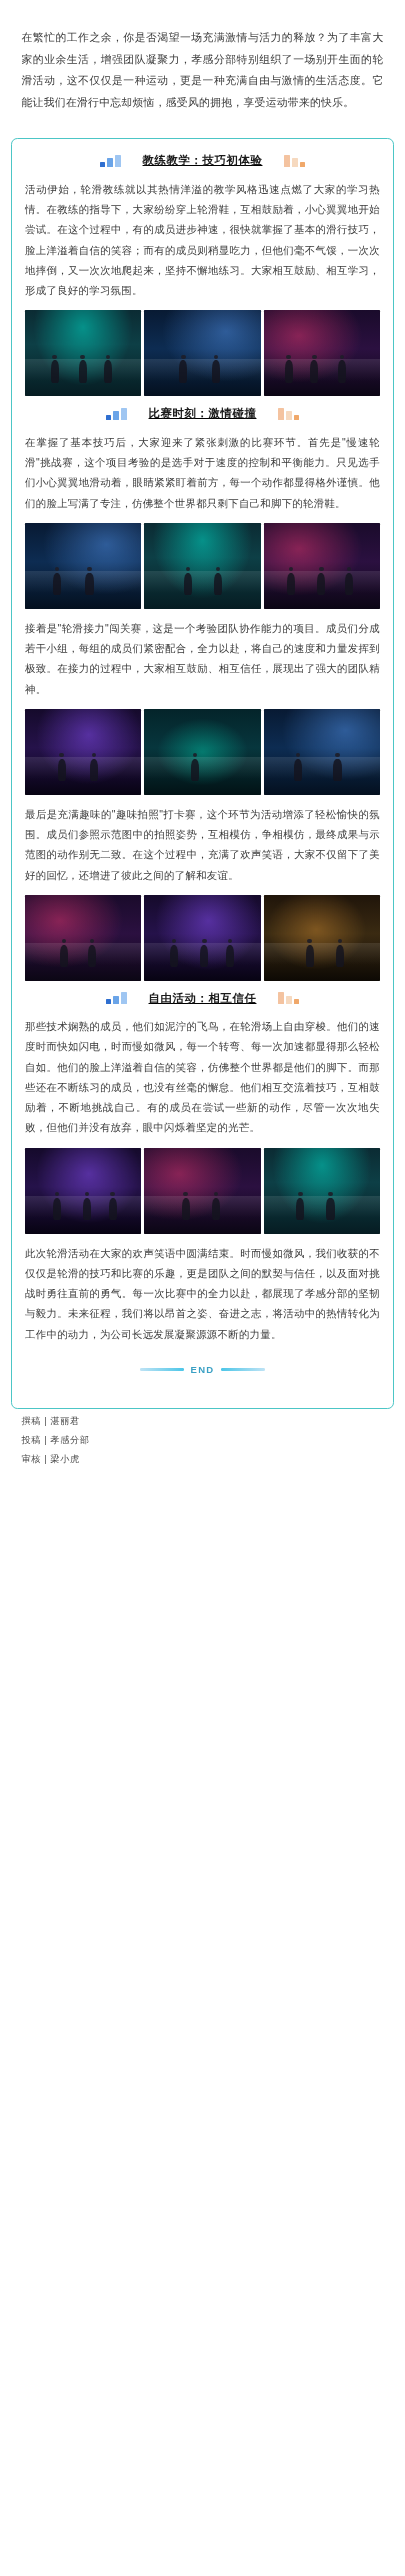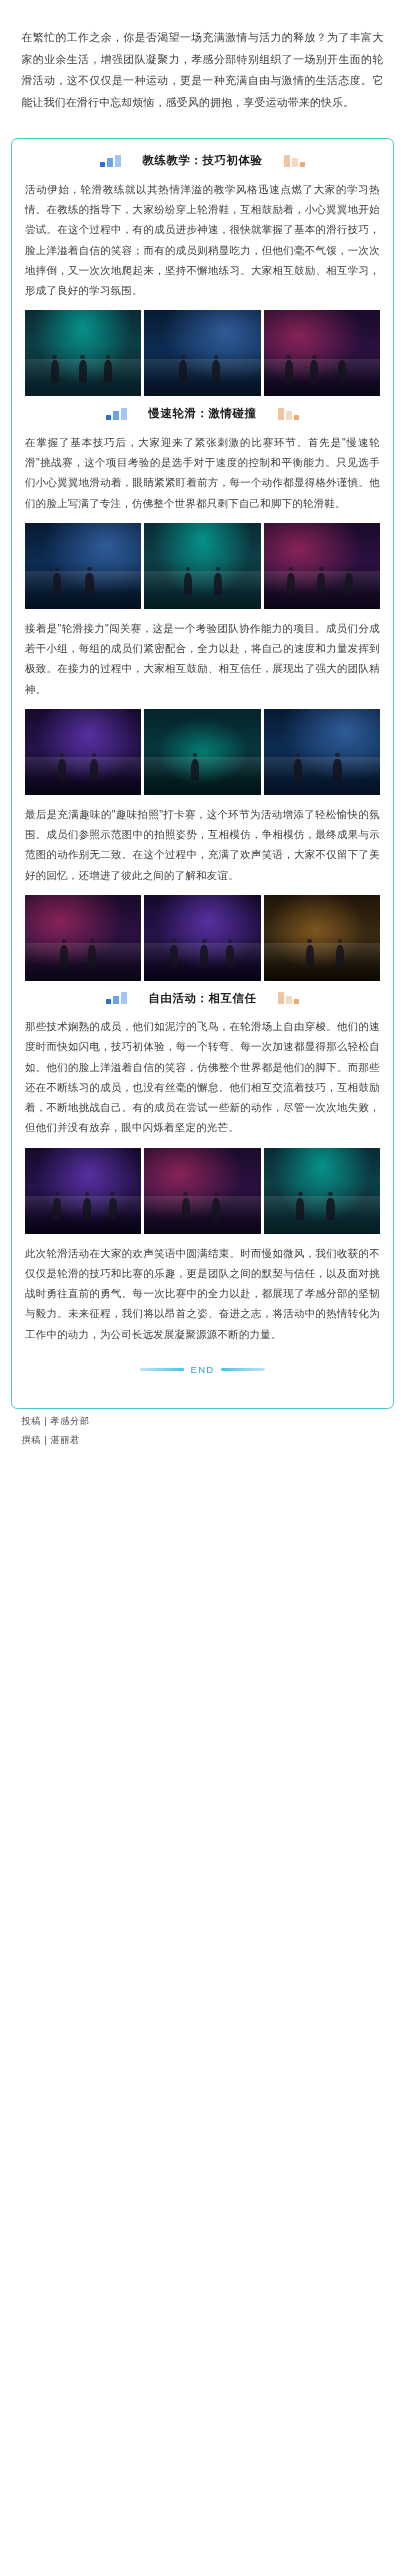--- a/index.html
+++ b/index.html
@@ -32,20 +32,21 @@
     border-radius: 6.3px;
     padding: 14px 12.7px 16.5px 12.7px;
     background: #ffffff;
   }
   .section-heading {
     display: flex;
     align-items: center;
     justify-content: center;
     gap: 22px;
     margin: 8.9px 0 11.4px 0;
+    text-decoration: underline;
   }
   .section-heading.first { margin-top: 0; }
   .bars {
     display: flex;
     gap: 1.9px;
     align-items: flex-end;
   }
   .bars span {
     display: block;
     width: 5.7px;
@@ -147,21 +148,21 @@
   }
   .end-line {
     width: 44px;
     height: 2.5px;
     background: linear-gradient(90deg, #bfe3f5, #4cc6e8);
     border-radius: 1.3px;
   }
   .end-line.rev { background: linear-gradient(90deg, #4cc6e8, #bfe3f5); }
   .end-text {
     font-size: 9.5px;
-    font-weight: normal;
+    font-weight: bold;
     letter-spacing: 1.3px;
     color: #3aa0c4;
   }
   .credits {
     padding: 2.5px 21.5px 21.5px 21.5px;
     font-size: 9.2px;
     color: #4a4a4a;
     line-height: 2.1;
   }
   .credits div { letter-spacing: 0.6px; }
@@ -214,21 +215,21 @@
           </div>
         </div>
     </div>
 
     <div class="section-heading">
       <span class="bars">
           <span class="b1"></span>
           <span class="b2"></span>
           <span class="b3"></span>
         </span>
-      <span class="section-title">慢速轮滑：激情碰撞</span>
+      <span class="section-title">比赛时刻：激情碰撞</span>
       <span class="bars right">
           <span class="b1"></span>
           <span class="b2"></span>
           <span class="b3"></span>
         </span>
     </div>
     <p class="para">在掌握了基本技巧后，大家迎来了紧张刺激的比赛环节。首先是"慢速轮滑"挑战赛，这个项目考验的是选手对于速度的控制和平衡能力。只见选手们小心翼翼地滑动着，眼睛紧紧盯着前方，每一个动作都显得格外谨慎。他们的脸上写满了专注，仿佛整个世界都只剩下自己和脚下的轮滑鞋。</p>
     <div class="photo-grid g3">
       <div class="photo ph-c">
           <div class="inner"></div>
@@ -308,21 +309,21 @@
           <span class="b2"></span>
           <span class="b3"></span>
         </span>
       <span class="section-title">自由活动：相互信任</span>
       <span class="bars right">
           <span class="b1"></span>
           <span class="b2"></span>
           <span class="b3"></span>
         </span>
     </div>
-    <p class="para">那些技术娴熟的成员，他们如泥泞的飞鸟，在轮滑场上自由穿梭。他们的速度时而快如闪电，技巧初体验，每一个转弯、每一次加速都显得那么轻松自如。他们的脸上洋溢着自信的笑容，仿佛整个世界都是他们的脚下。而那些还在不断练习的成员，也没有丝毫的懈怠。他们相互交流着技巧，互相鼓励着，不断地挑战自己。有的成员在尝试一些新的动作，尽管一次次地失败，但他们并没有放弃，眼中闪烁着坚定的光芒。</p>
+    <p class="para">那些技术娴熟的成员，他们如泥泞的飞鸟，在轮滑场上自由穿梭。他们的速度时而快如闪电，时而慢如微风，每一个转弯、每一次加速都显得那么轻松自如。他们的脸上洋溢着自信的笑容，仿佛整个世界都是他们的脚下。而那些还在不断练习的成员，也没有丝毫的懈怠。他们相互交流着技巧，互相鼓励着，不断地挑战自己。有的成员在尝试一些新的动作，尽管一次次地失败，但他们并没有放弃，眼中闪烁着坚定的光芒。</p>
     <div class="photo-grid g3">
       <div class="photo ph-e">
           <div class="inner"></div>
           <div class="figs">
             <div class="fig" style="left:24%"></div>
             <div class="fig" style="left:50%"></div>
             <div class="fig" style="left:72%"></div>
           </div>
         </div>
       <div class="photo ph-b">
@@ -345,18 +346,19 @@
 
     <div class="end-row">
       <span class="end-line"></span>
       <span class="end-text">END</span>
       <span class="end-line rev"></span>
     </div>
 
   </div>
 
   <div class="credits">
+    <div>撰稿 | 湛丽君</div>
     <div>投稿 | 孝感分部</div>
-    <div>撰稿 | 湛丽君</div>
+    <div>审核 | 梁小虎</div>
   </div>
 
 </div>
 
 
 </body></html>

